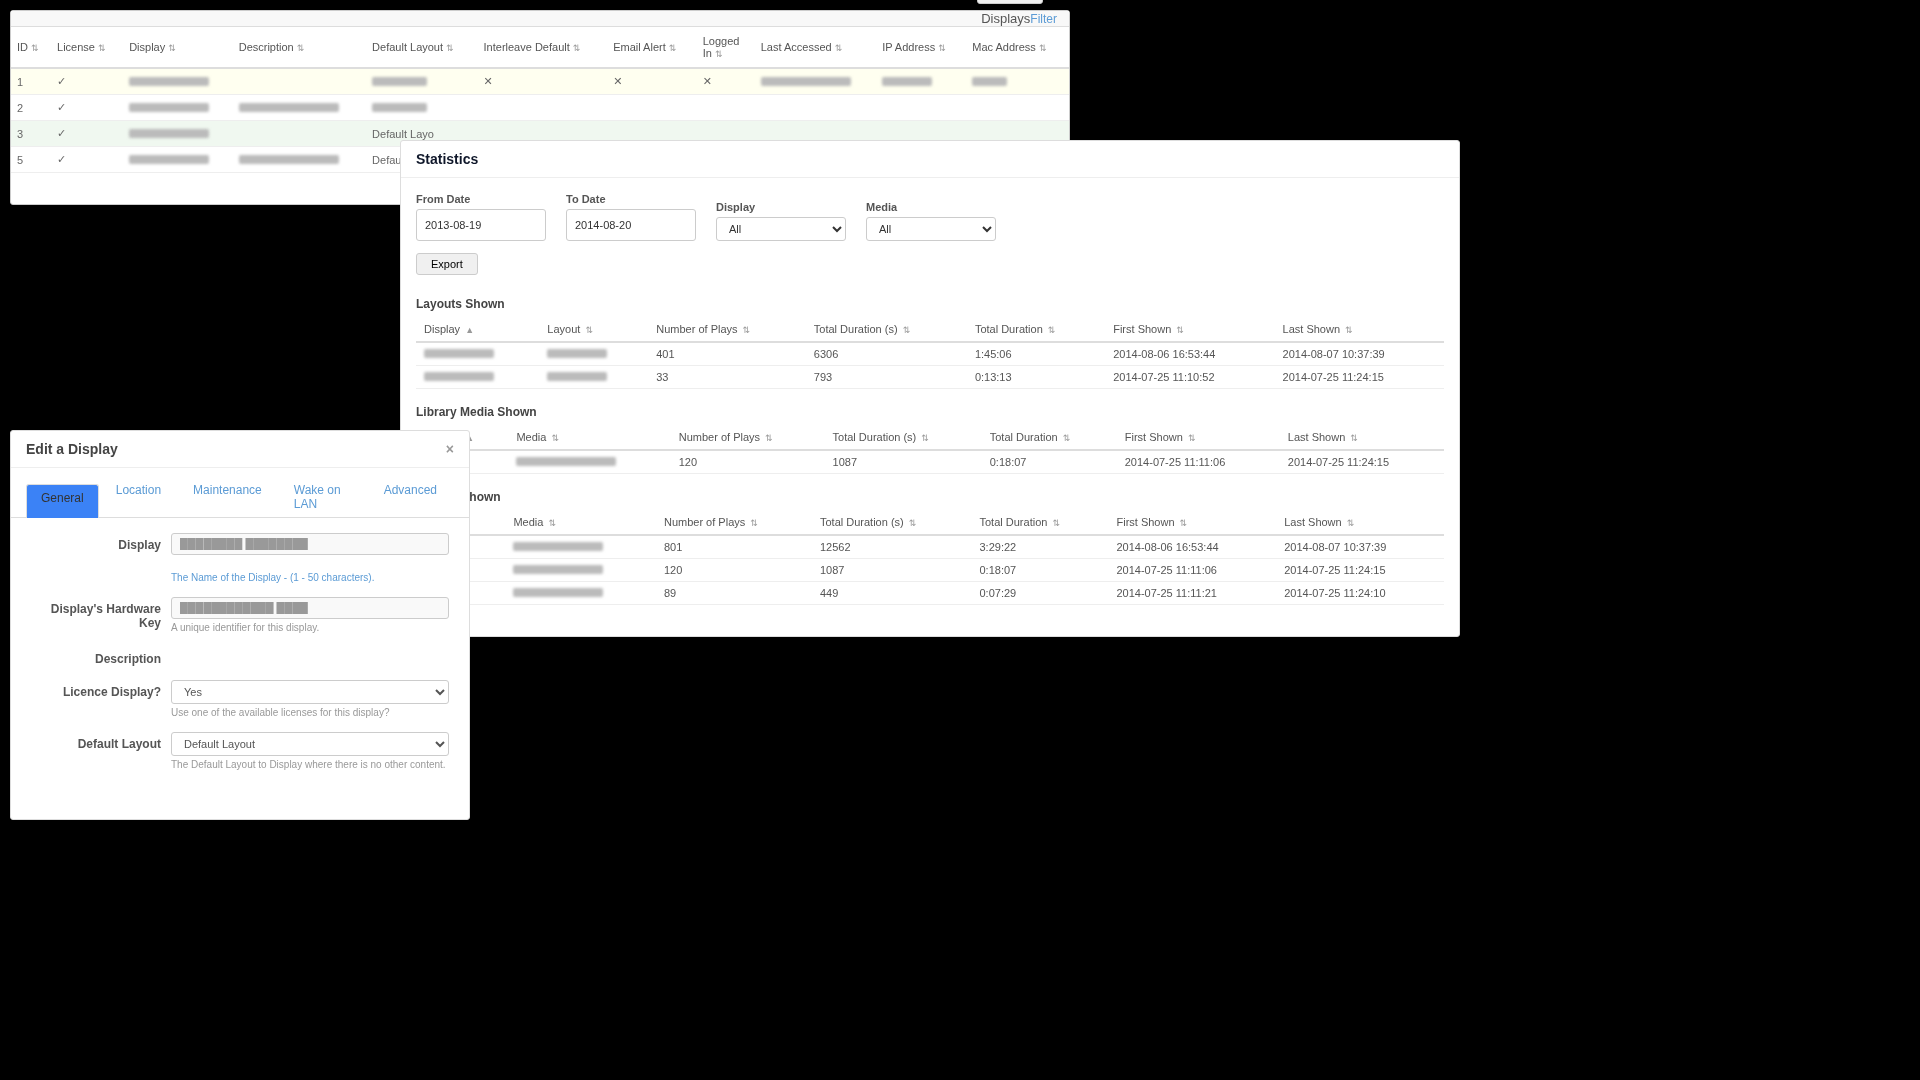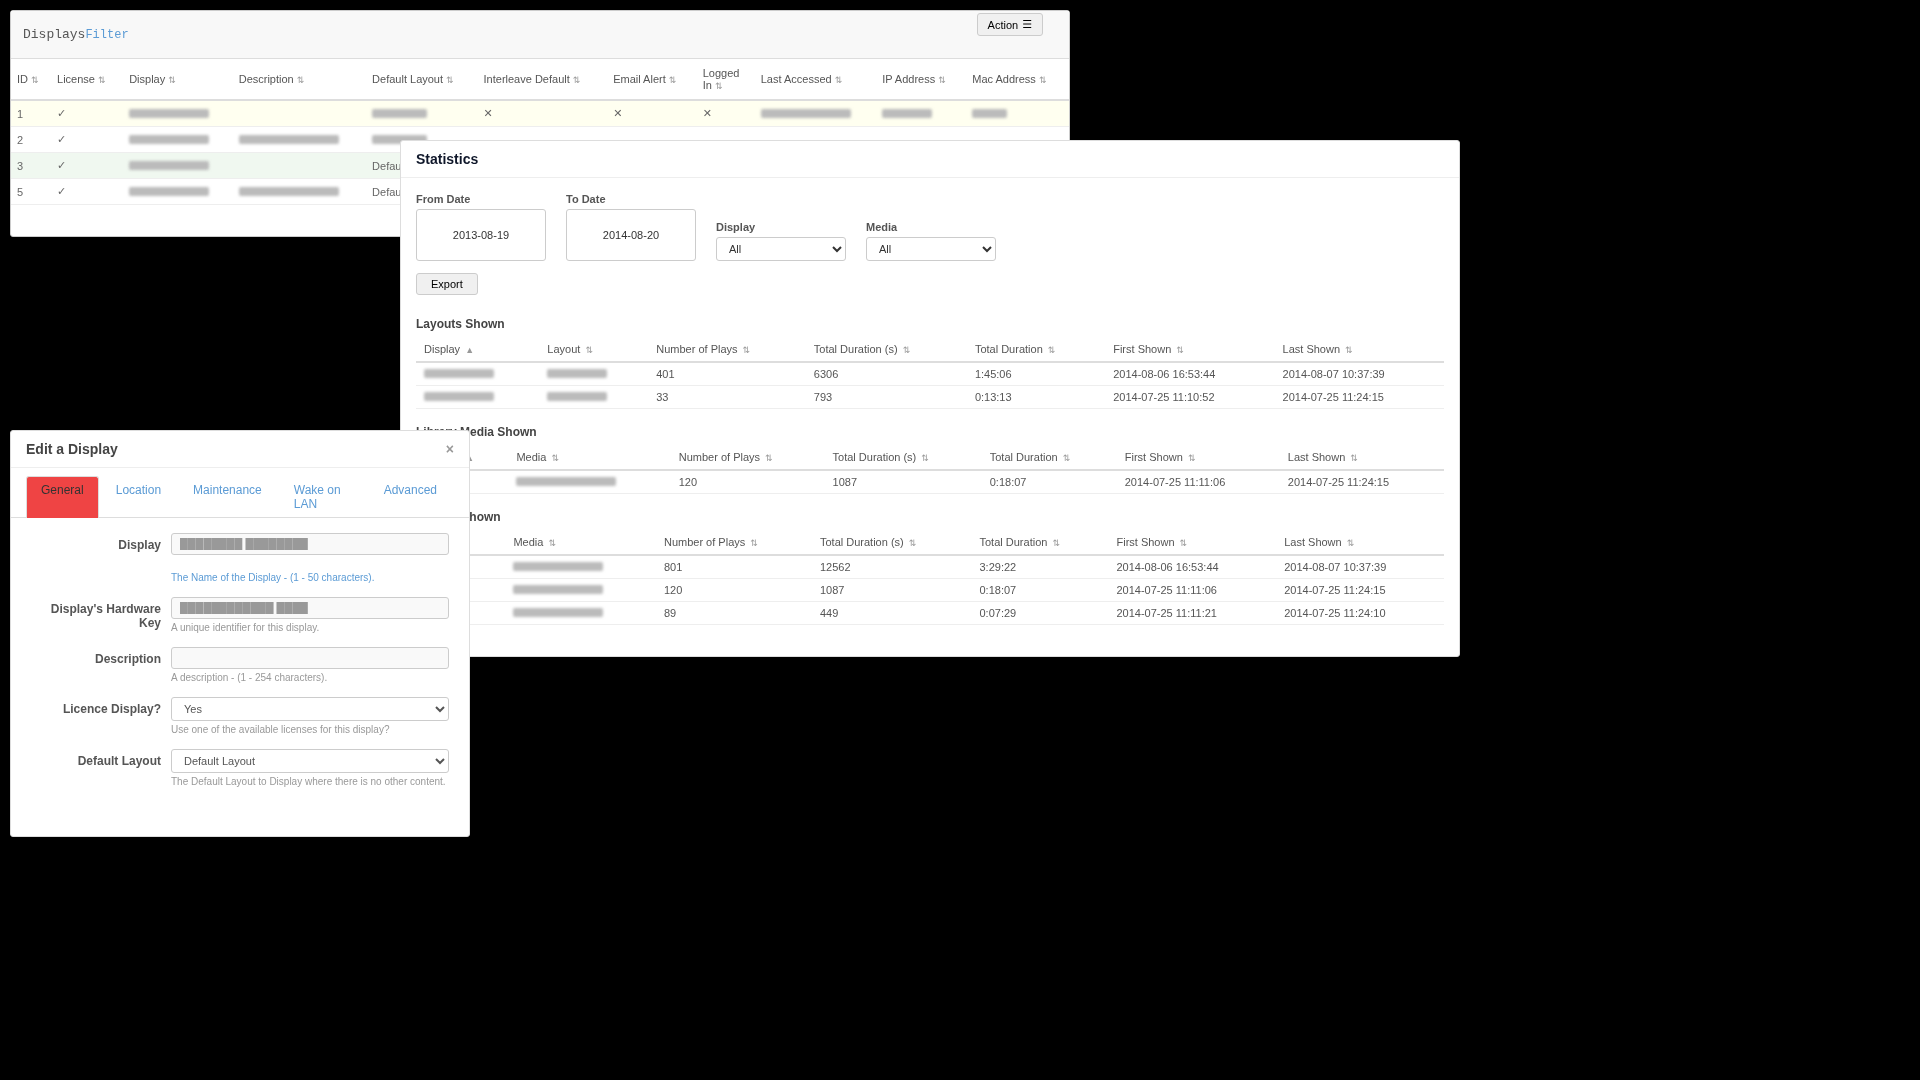--- a/index.html
+++ b/index.html
@@ -9,27 +9,26 @@
     .displays-panel {
       position: absolute;
       top: 10px;
       left: 10px;
       width: 1060px;
       background: #fff;
       border: 1px solid #ccc;
       border-radius: 3px;
     }
     .displays-header {
-      padding: 16px 12px;
+      padding: 0 12px;
       border-bottom: 1px solid #ddd;
       display: flex;
-      justify-content: flex-start;
+      justify-content: flex-end;
       align-items: center;
       background: #f8f8f8;
-      font-family: Liberation Mono, monospace;
     }
     .displays-title { font-size: 13px; color: #555; }
     .filter-link { color: #5b9bd5; font-size: 12px; text-decoration: none; cursor: pointer; }
 
     
     .displays-table { width: 100%; border-collapse: collapse; }
     .displays-table th {
       padding: 8px 6px;
       text-align: left;
       font-weight: normal;
@@ -84,25 +83,24 @@
       display: flex;
       gap: 20px;
       align-items: flex-end;
       margin-bottom: 12px;
     }
     .filter-group { display: flex; flex-direction: column; gap: 4px; }
     .filter-label { font-size: 11px; color: #555; font-weight: bold; }
     .filter-input {
       border: 1px solid #ccc;
       border-radius: 3px;
-      padding: 19px 8px;
+      padding: 9px 8px;
       font-size: 11px;
       width: 130px;
       color: #333;
-      text-align: center;
     }
     .filter-select {
       border: 1px solid #ccc;
       border-radius: 3px;
       padding: 4px 8px;
       font-size: 11px;
       width: 130px;
       color: #333;
       background: #fff;
     }
@@ -179,24 +177,25 @@
       padding: 6px 14px;
       font-size: 12px;
       cursor: pointer;
       border: 1px solid transparent;
       border-bottom: none;
       border-radius: 3px 3px 0 0;
       color: #5b9bd5;
       margin-right: 2px;
     }
     .edit-tab.active {
-      background: #ef4444;
+      background: #3b82f6;
       border-color: #ddd;
       color: #333;
       margin-bottom: -1px;
+      margin-top: 8px;
     }
     .edit-body { padding: 15px 20px; }
     .form-row {
       display: flex;
       align-items: flex-start;
       margin-bottom: 14px;
       gap: 10px;
     }
     .form-label {
       width: 130px;
@@ -481,24 +480,20 @@
     </div>
     <div class="form-row">
       <div class="form-label">Display's Hardware Key</div>
       <div class="form-field">
         <input class="form-input" type="text" value="████████████ ████" style="">
         <div class="form-hint-gray">A unique identifier for this display.</div>
       </div>
     </div>
     <div class="form-row">
       <div class="form-label">Description</div>
-      <div class="form-field">
-        <input class="form-input" type="text" value="" style="">
-        <div class="form-hint-gray">A description - (1 - 254 characters).</div>
-      </div>
     </div>
     <div class="form-row">
       <div class="form-label">Licence Display?</div>
       <div class="form-field">
         <select class="form-select">
           <option>Yes</option>
           <option>No</option>
         </select>
         <div class="form-hint-gray">Use one of the available licenses for this display?</div>
       </div>

